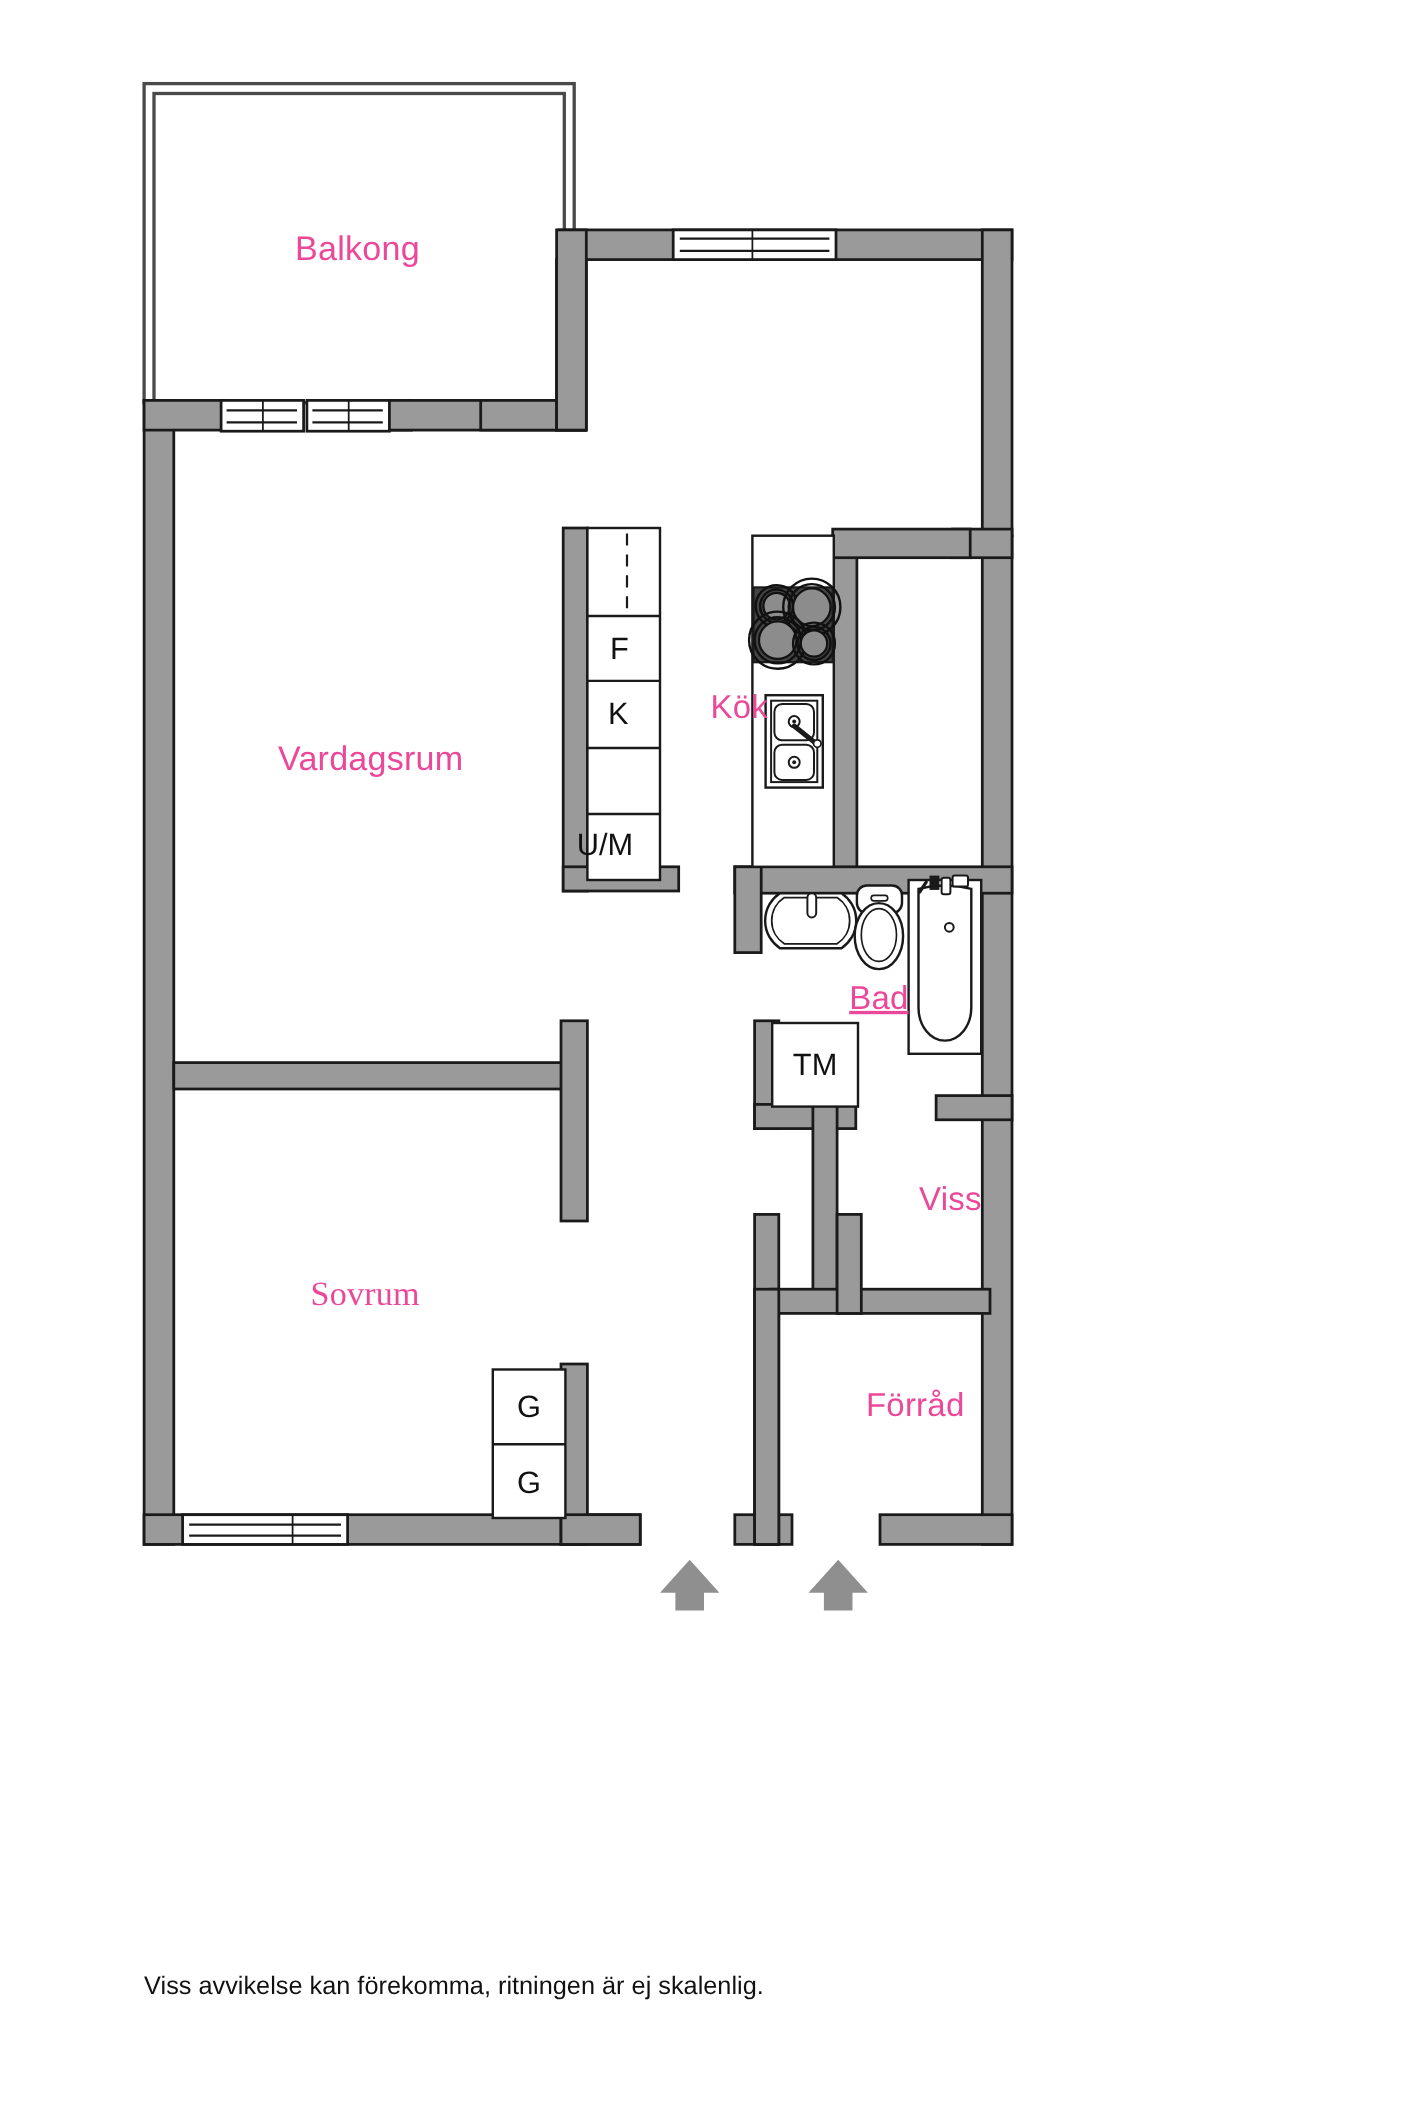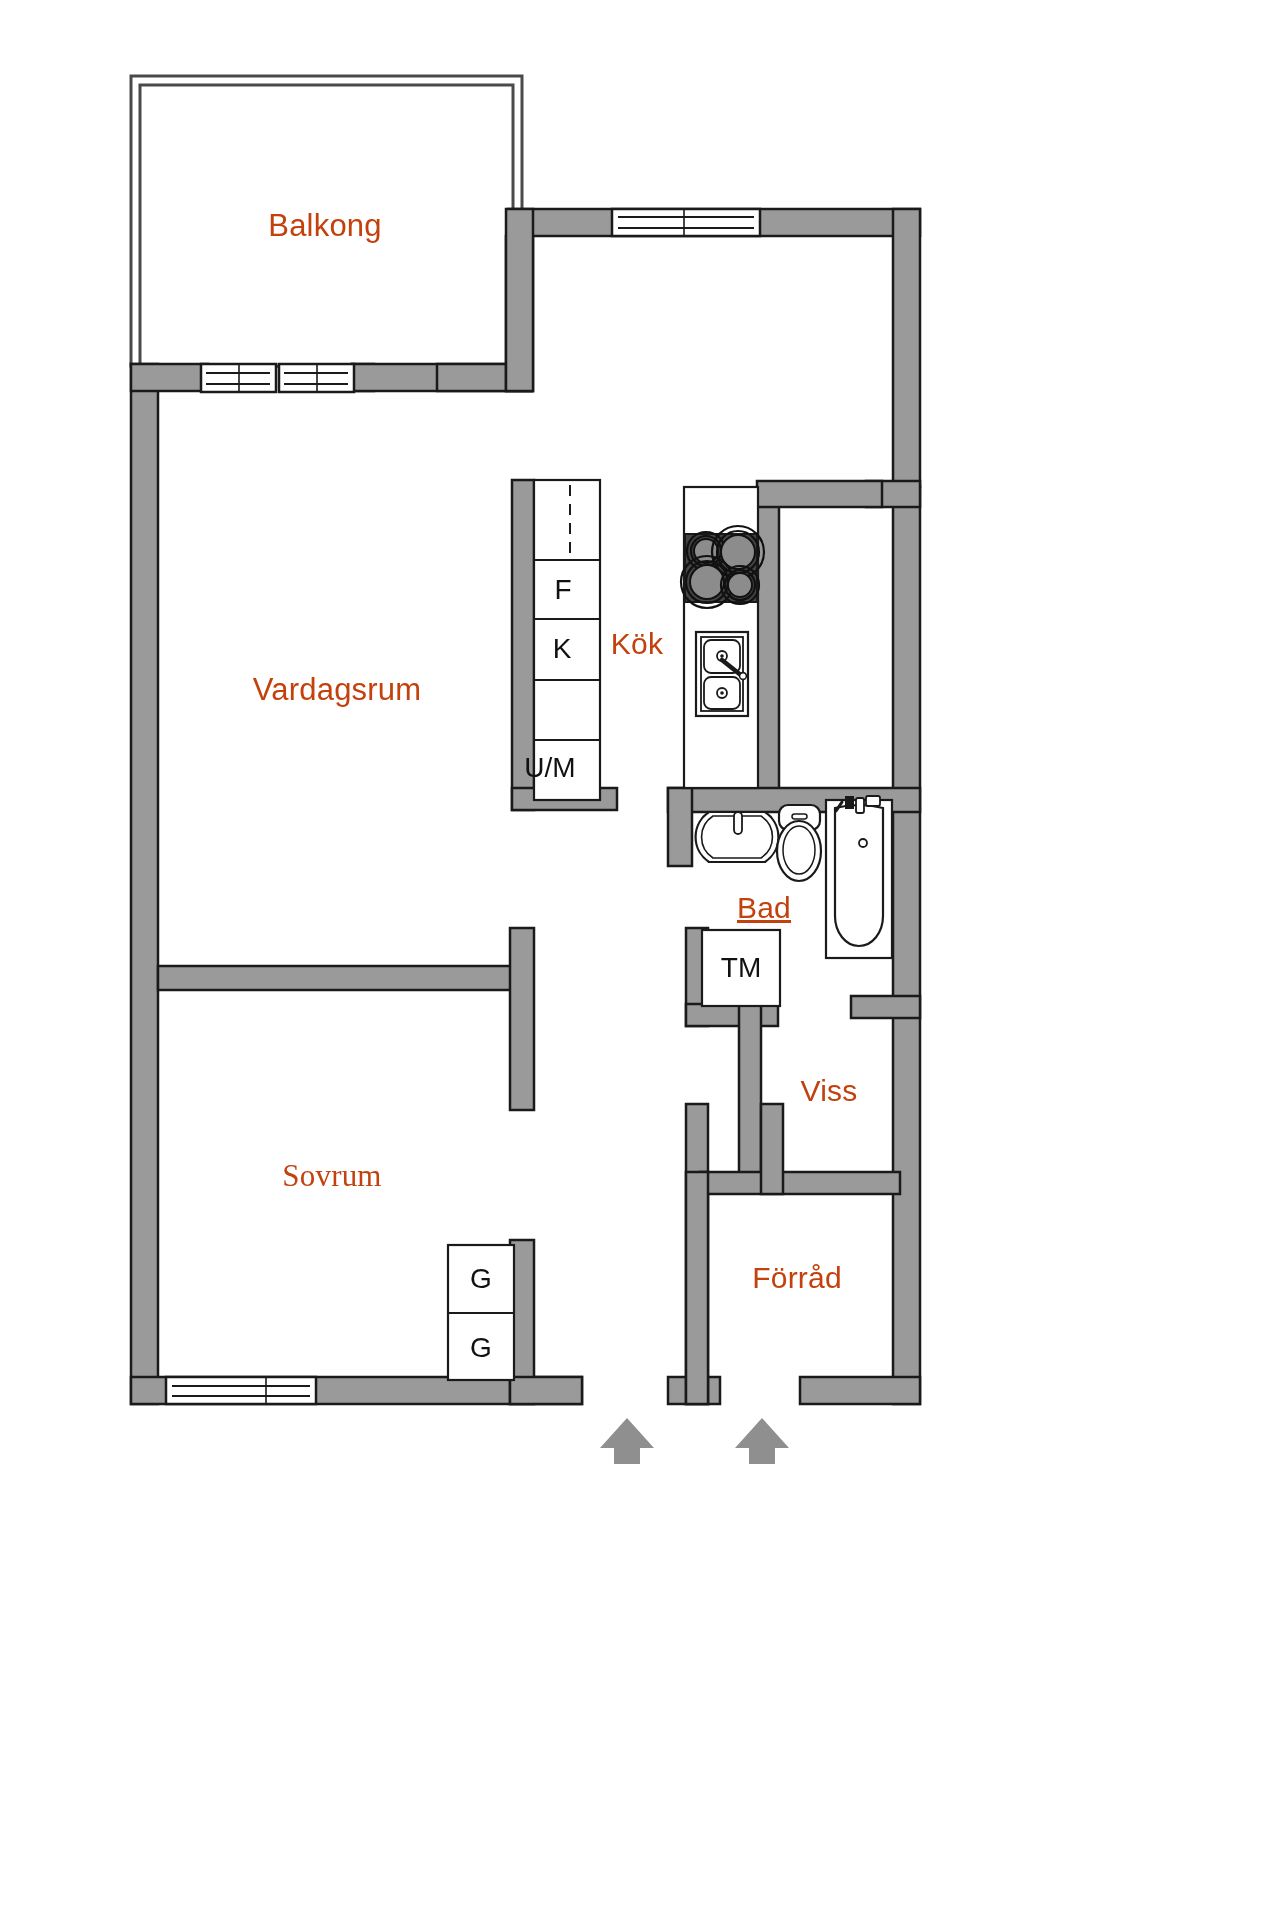--- a/index.html
+++ b/index.html
@@ -12,28 +12,28 @@
   #stage {
     position: relative;
     width: 1280px;
     height: 1920px;
     background: #ffffff;
     overflow: hidden;
   }
   #plan-svg { position: absolute; left: 0; top: 0; }
   .room-label {
     position: absolute;
-    color: #c2410c;
+    color: #ec4899;
     font-family: "Liberation Sans", sans-serif;
     white-space: nowrap;
     transform: translate(-50%, -50%);
     letter-spacing: 0.2px;
   }
   .lbl-xl { font-size: 31px; }
-  .lbl-lg { font-size: 30px; }
+  .lbl-lg { font-size: 30px; margin-left: 35px; }
   .cab-label {
     position: absolute;
     color: #111111;
     font-size: 28px;
     white-space: nowrap;
     transform: translate(-50%, -50%);
     font-family: "Liberation Sans", sans-serif;
   }
   #footnote {
     position: absolute;
@@ -245,14 +245,15 @@
   <div class="room-label lbl-lg" style="left:797px; top:1278px;">Förråd</div>
   <div class="room-label lbl-xl" style="left:332px; top:1176px;font-family:Liberation Serif, serif;">Sovrum</div>
 
   <div class="cab-label" style="left:563px; top:590px;">F</div>
   <div class="cab-label" style="left:562px; top:649px;">K</div>
   <div class="cab-label" style="left:550px; top:768px;">U/M</div>
   <div class="cab-label" style="left:741px; top:968px;">TM</div>
   <div class="cab-label" style="left:481px; top:1279px;">G</div>
   <div class="cab-label" style="left:481px; top:1348px;">G</div>
 
+  <div id="footnote">Viss avvikelse kan förekomma, ritningen är ej skalenlig.</div>
 
 </div>
 
 </body></html>

